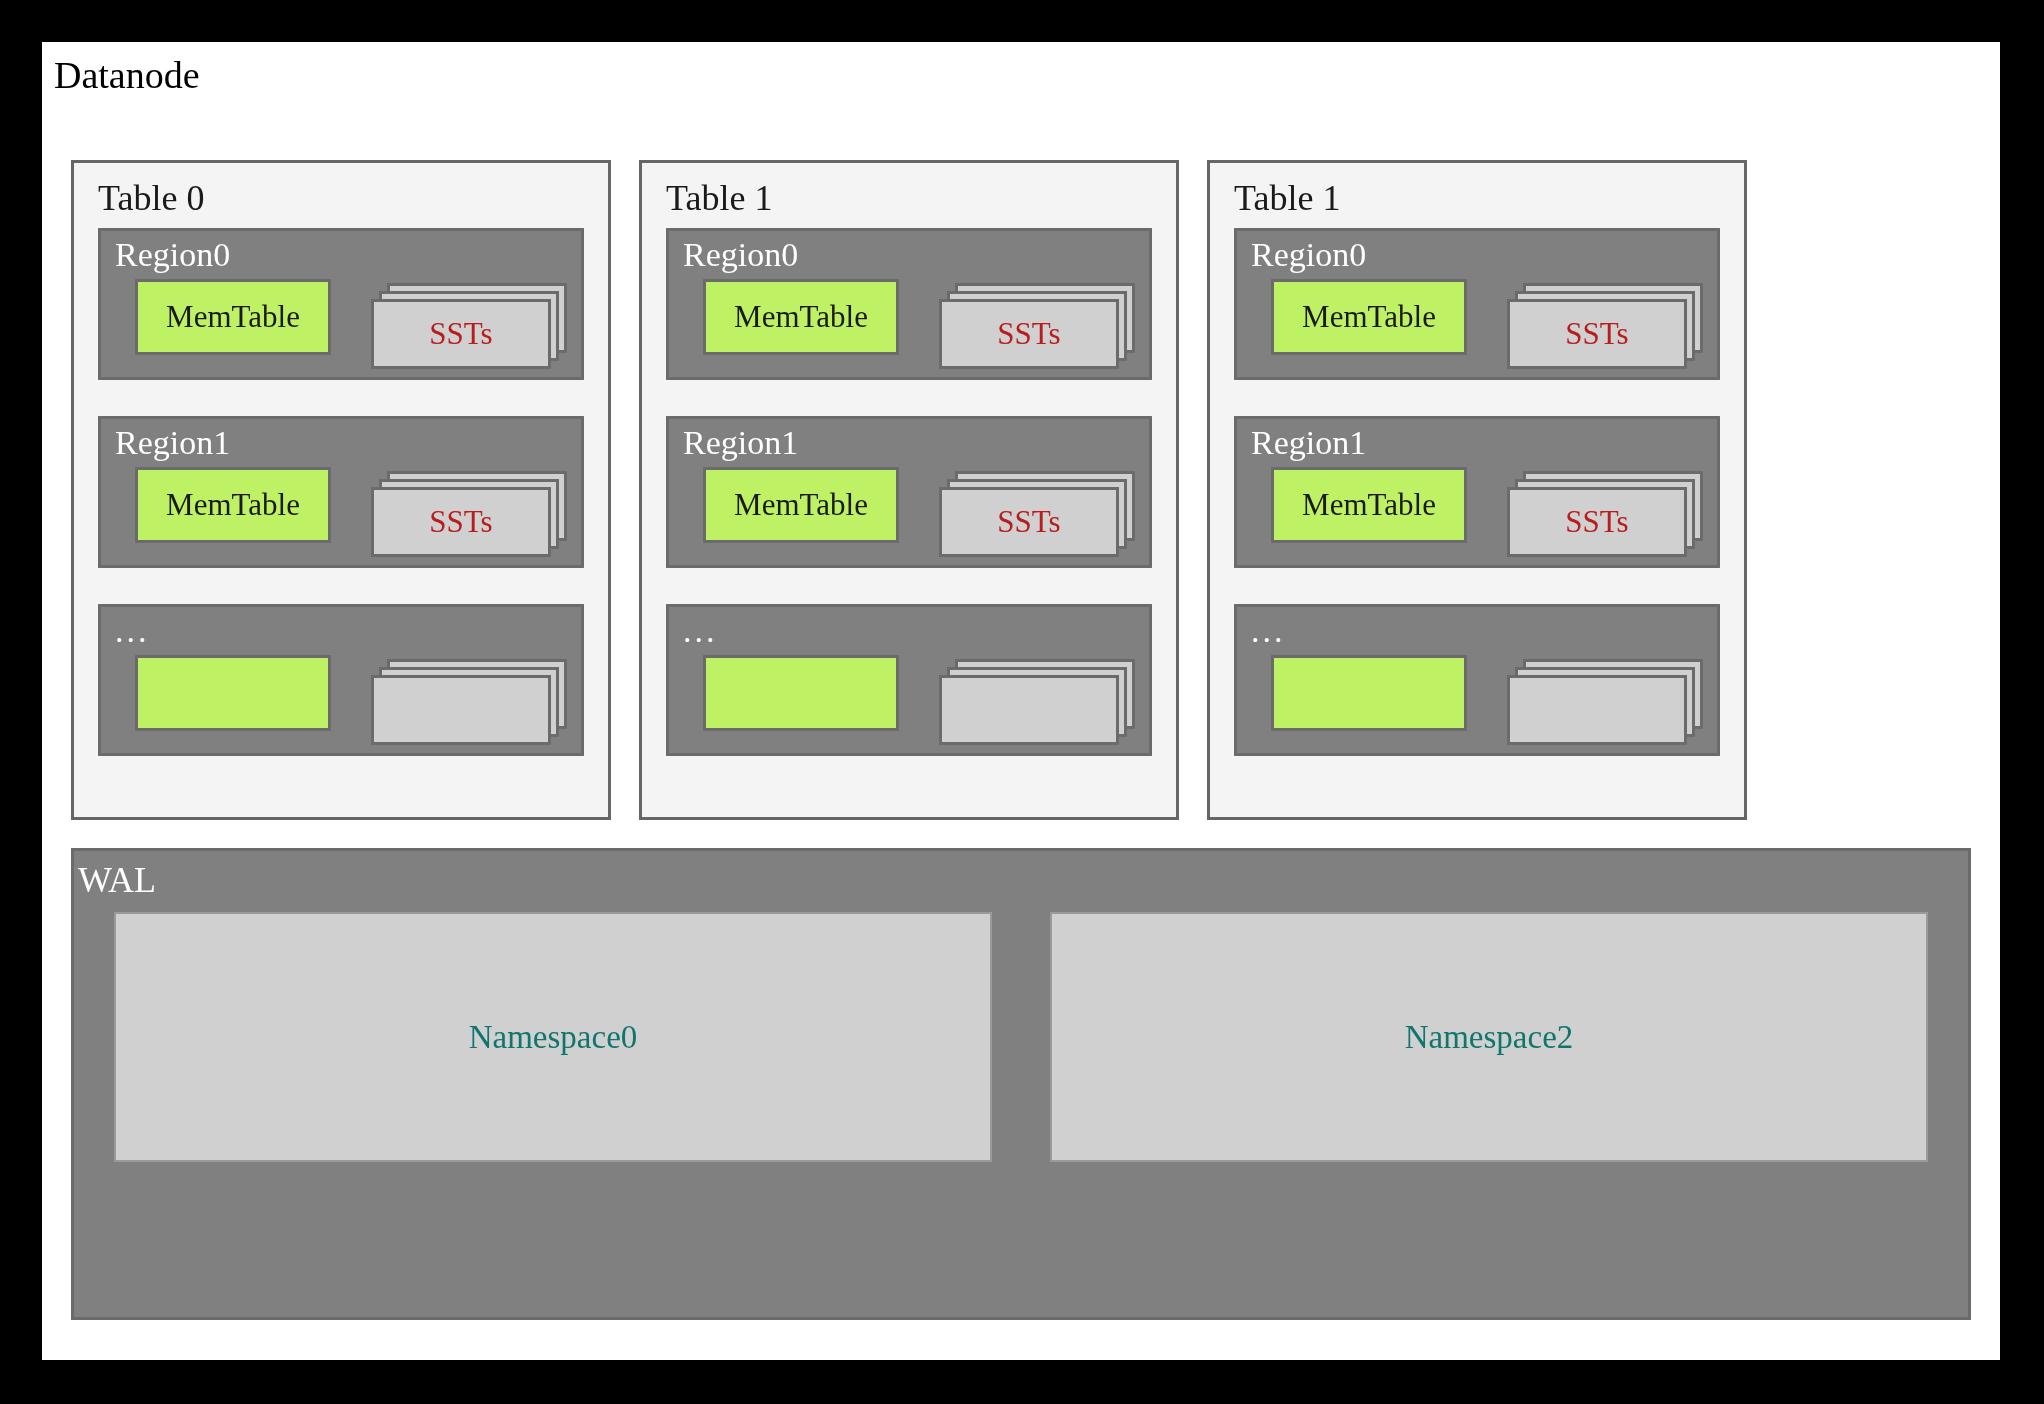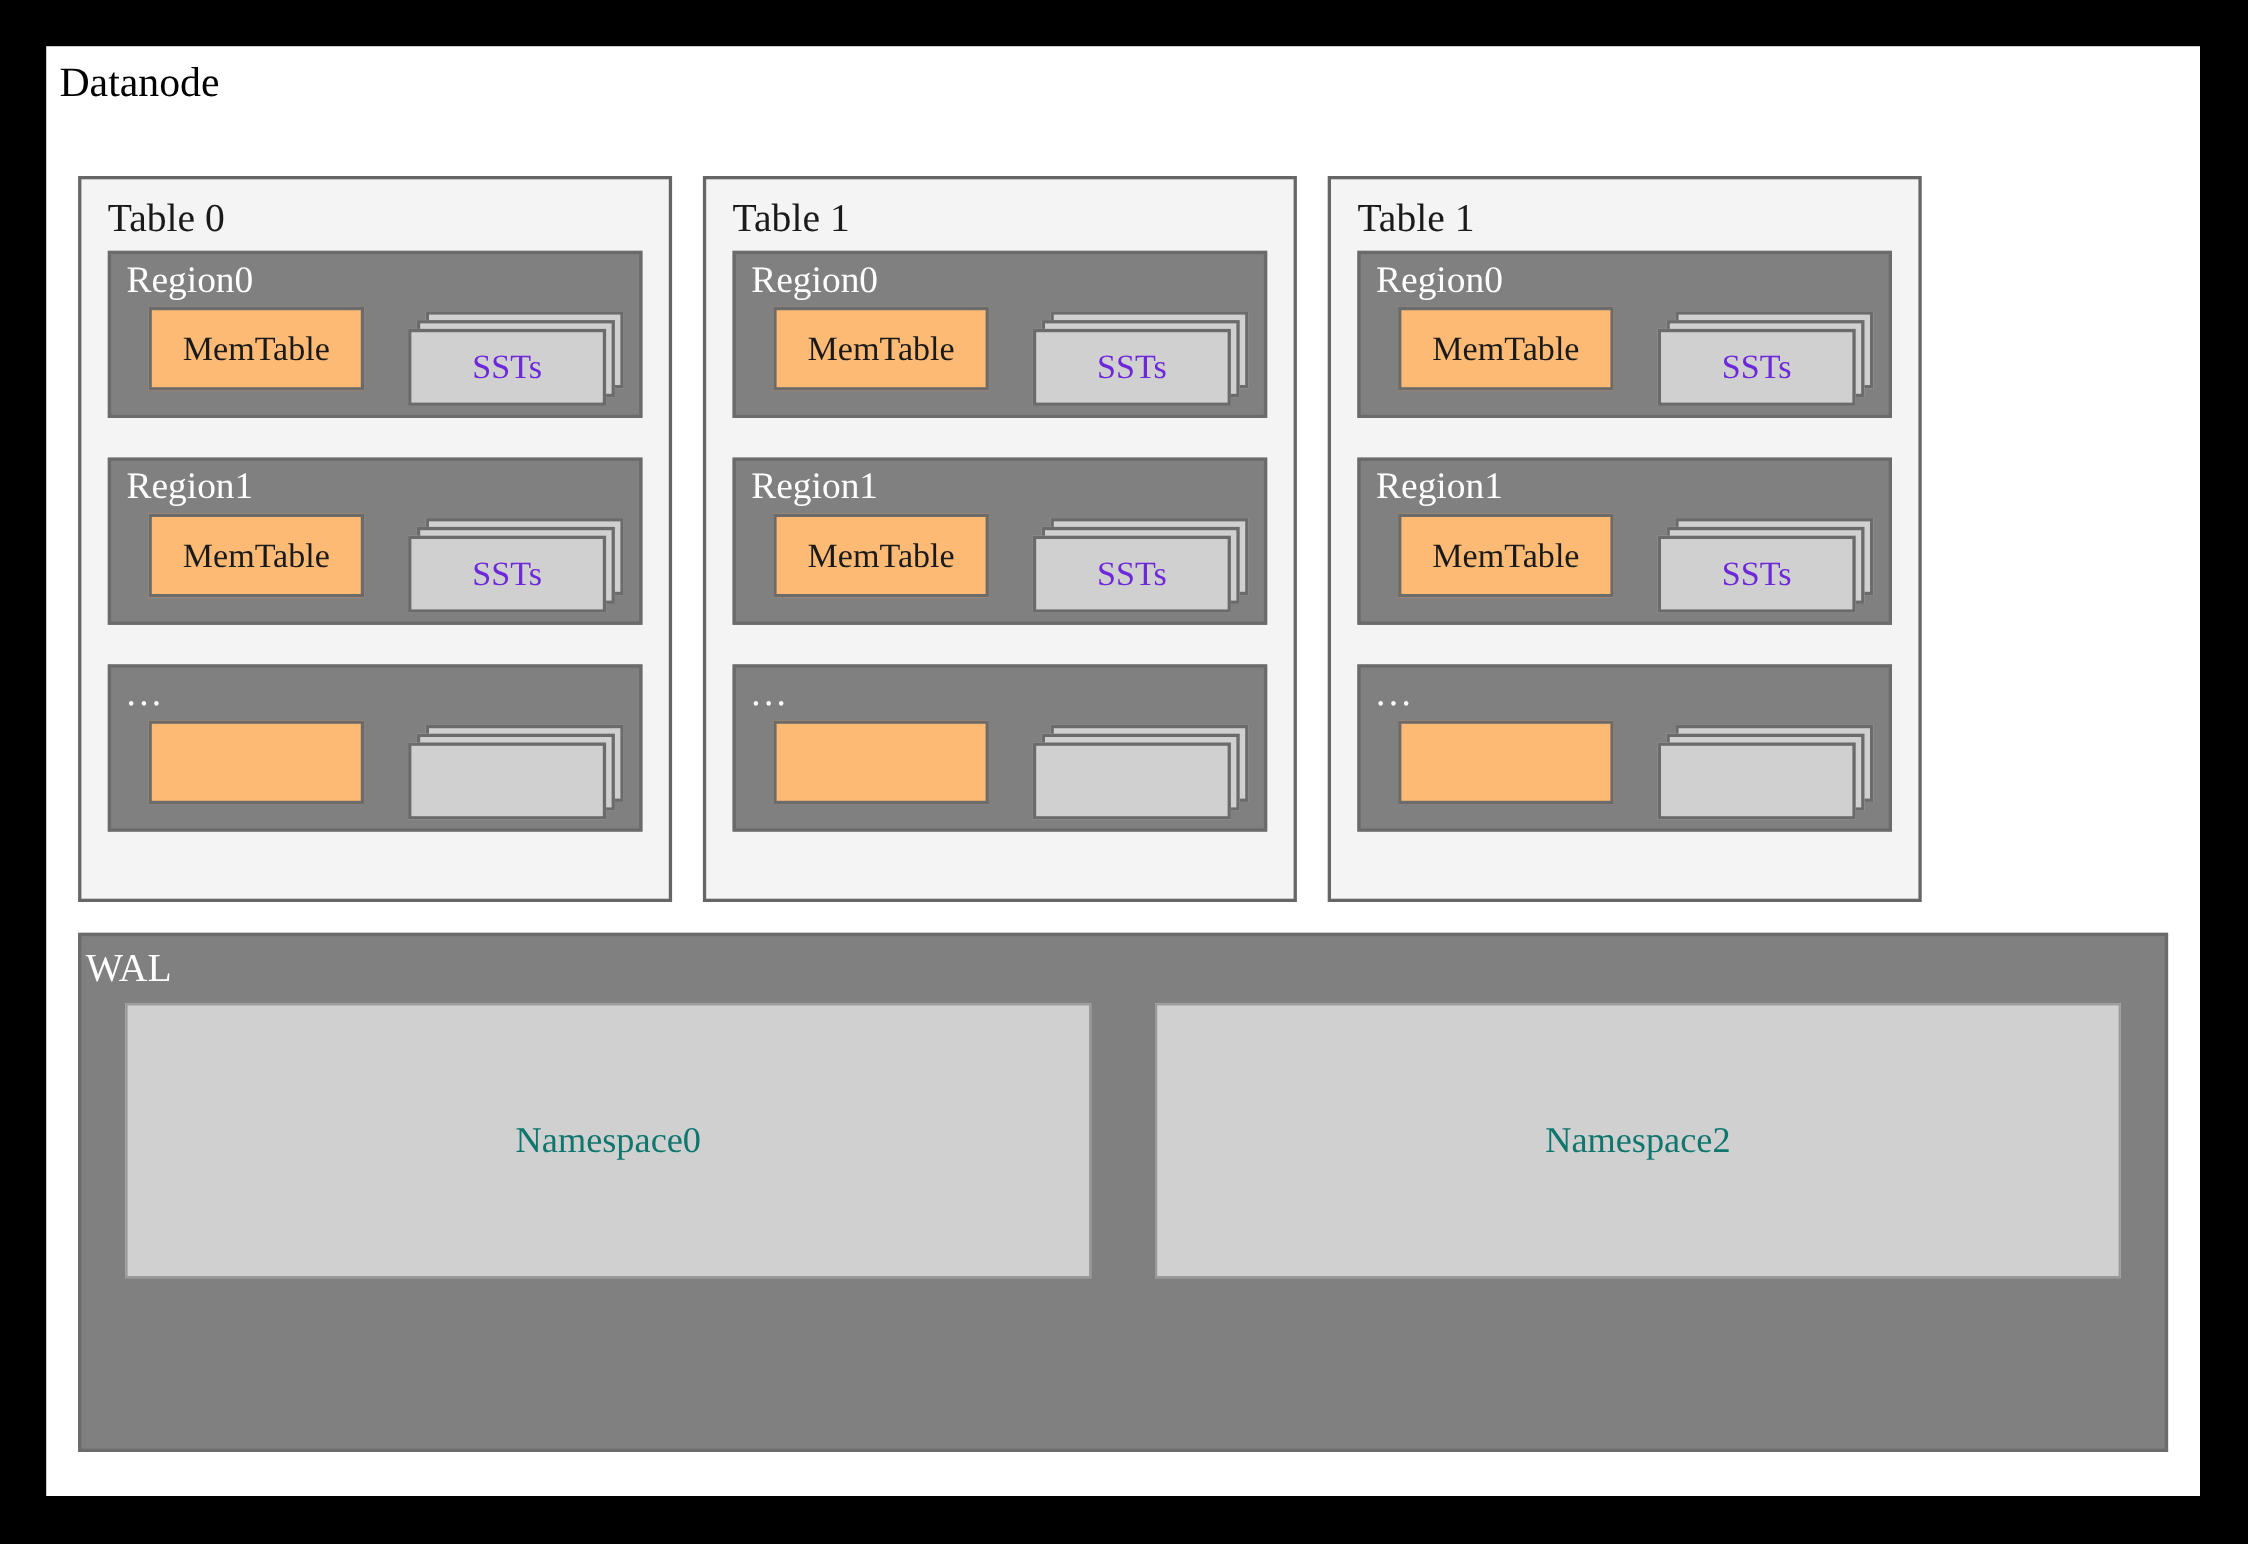--- a/index.html
+++ b/index.html
@@ -93,21 +93,21 @@
     display: flex;
     align-items: flex-start;
     padding: 2px 14px 0 34px;
     gap: 40px;
   }
 
   
   .memtable {
     width: 196px;
     height: 76px;
-    background: #fdba74;
+    background: #bef264;
     border: 3px solid #6b6b6b;
     box-sizing: border-box;
     display: flex;
     align-items: center;
     justify-content: center;
     font-size: 31px;
     color: #1a1a1a;
     white-space: nowrap;
     flex: 0 0 auto;
   }
@@ -130,21 +130,21 @@
     box-sizing: border-box;
   }
   .sst-layer.l3 { left: 16px; top: 0px; }
   .sst-layer.l2 { left: 8px;  top: 8px; }
   .sst-layer.l1 {
     left: 0px;  top: 16px;
     display: flex;
     align-items: center;
     justify-content: center;
     font-size: 31px;
-    color: #6d28d9;
+    color: #b91c1c;
     white-space: nowrap;
   }
 
   
   .wal {
     position: absolute;
     left: 29px;
     top: 806px;
     width: 1900px;
     height: 472px;

